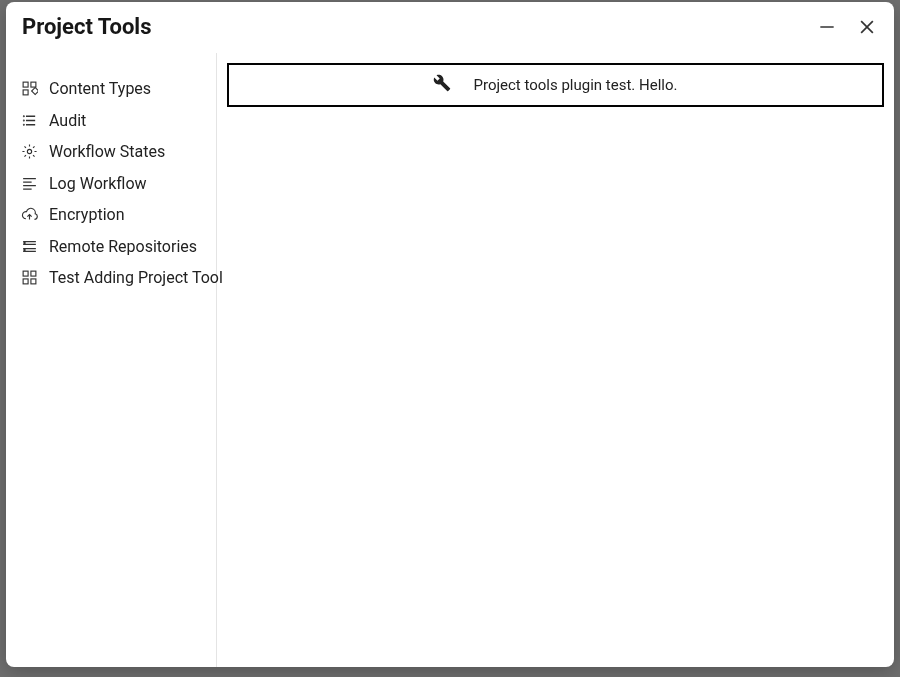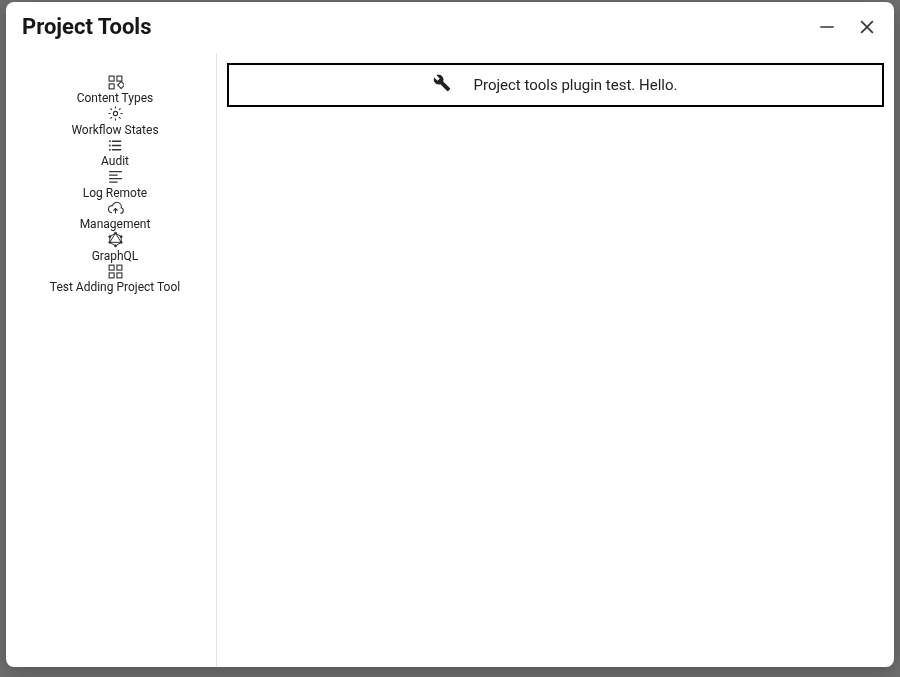--- a/index.html
+++ b/index.html
@@ -62,25 +62,25 @@
     padding: 20px 0 0 14px;
   }
   .nav {
     list-style: none;
     margin: 0; padding: 0;
   }
   .nav-item {
     display: flex;
     align-items: center;
     height: 31.5px;
+    gap: 11px;
     cursor: pointer;
     color: #222;
-    font-size: 12px;
+    font-size: 16px;
     padding-right: 6px;
-    flex-direction: column;
   }
   .nav-item .icon {
     width: 18px; height: 18px;
     display: inline-flex;
     align-items: center;
     justify-content: center;
     color: #333;
     flex: 0 0 18px;
   }
   .nav-item .icon svg { width: 17px; height: 17px; }
@@ -140,81 +140,79 @@
                 <rect x="16.5" y="12" width="7" height="7" transform="rotate(45 20 15.5)"></rect>
               </svg>
             </span>
             <span class="label">Content Types</span>
           </li>
 
 
 
           <li class="nav-item">
             <span class="icon">
-              <svg viewBox="0 0 24 24" fill="none" stroke="currentColor" stroke-width="1.6">
-                <circle cx="12" cy="12" r="3"></circle>
-                <path d="M12 2v3M12 19v3M2 12h3M19 12h3M4.9 4.9l2.1 2.1M17 17l2.1 2.1M19.1 4.9 17 7M7 17l-2.1 2.1"></path>
-              </svg>
-            </span>
-            <span class="label">Workflow States</span>
-          </li>
-
-          <li class="nav-item">
-            <span class="icon">
               <svg viewBox="0 0 24 24" fill="none" stroke="currentColor" stroke-width="1.8">
                 <line x1="7" y1="6" x2="20" y2="6"></line>
                   <circle cx="4" cy="6" r="0.5" fill="currentColor"></circle>
                 <line x1="7" y1="12" x2="20" y2="12"></line>
                   <circle cx="4" cy="12" r="0.5" fill="currentColor"></circle>
                 <line x1="7" y1="18" x2="20" y2="18"></line>
                   <circle cx="4" cy="18" r="0.5" fill="currentColor"></circle>
               </svg>
             </span>
             <span class="label">Audit</span>
           </li>
 
           <li class="nav-item">
             <span class="icon">
+              <svg viewBox="0 0 24 24" fill="none" stroke="currentColor" stroke-width="1.6">
+                <circle cx="12" cy="12" r="3"></circle>
+                <path d="M12 2v3M12 19v3M2 12h3M19 12h3M4.9 4.9l2.1 2.1M17 17l2.1 2.1M19.1 4.9 17 7M7 17l-2.1 2.1"></path>
+              </svg>
+            </span>
+            <span class="label">Workflow States</span>
+          </li>
+
+          <li class="nav-item">
+            <span class="icon">
               <svg viewBox="0 0 24 24" fill="none" stroke="currentColor" stroke-width="1.8">
                 <line x1="3" y1="5" x2="21" y2="5"></line>
                 <line x1="3" y1="10" x2="15" y2="10"></line>
                 <line x1="3" y1="15" x2="21" y2="15"></line>
                 <line x1="3" y1="20" x2="15" y2="20"></line>
               </svg>
             </span>
-            <span class="label">Log Remote</span>
+            <span class="label">Log Workflow</span>
           </li>
 
           <li class="nav-item">
             <span class="icon">
               <svg viewBox="0 0 24 24" fill="none" stroke="currentColor" stroke-width="1.6">
                 <path d="M7 18a5 5 0 1 1 .8-9.94A6 6 0 0 1 20 11a4 4 0 0 1-1 7.87"></path>
                 <path d="M12 12v7"></path>
                   <path d="M9 15l3-3 3 3"></path>
               </svg>
             </span>
-            <span class="label">Management</span>
-          </li>
-
-
-          <li class="nav-item">
-            <span class="icon">
-              <svg viewBox="0 0 24 24" fill="none" stroke="currentColor" stroke-width="1.4">
-                <polygon points="12,3 20,8 20,16 12,21 4,16 4,8"></polygon>
-                <path d="M12 3l8 13M12 3 4 16M4 16h16"></path>
-                <circle cx="12" cy="3" r="1.4" fill="currentColor"></circle>
-                <circle cx="20" cy="8" r="1.4" fill="currentColor"></circle>
-                <circle cx="20" cy="16" r="1.4" fill="currentColor"></circle>
-                <circle cx="12" cy="21" r="1.4" fill="currentColor"></circle>
-                <circle cx="4" cy="16" r="1.4" fill="currentColor"></circle>
-                <circle cx="4" cy="8" r="1.4" fill="currentColor"></circle>
-              </svg>
-            </span>
-            <span class="label">GraphQL</span>
-          </li>
+            <span class="label">Encryption</span>
+          </li>
+
+          <li class="nav-item">
+            <span class="icon">
+              <svg viewBox="0 0 24 24" fill="none" stroke="currentColor" stroke-width="1.8">
+                <line x1="3" y1="5" x2="21" y2="5"></line>
+                <line x1="3" y1="9" x2="21" y2="9"></line>
+                <line x1="3" y1="15" x2="21" y2="15"></line>
+                <line x1="3" y1="19" x2="21" y2="19"></line>
+                <circle cx="5" cy="7" r="0.8" fill="currentColor"></circle>
+                <circle cx="5" cy="17" r="0.8" fill="currentColor"></circle>
+              </svg>
+            </span>
+            <span class="label">Remote Repositories</span>
+          </li>
+
 
 
           <li class="nav-item">
             <span class="icon">
               <svg viewBox="0 0 24 24" fill="none" stroke="currentColor" stroke-width="1.6">
                 <rect x="3" y="3" width="7" height="7"></rect>
                 <rect x="14" y="3" width="7" height="7"></rect>
                 <rect x="3" y="14" width="7" height="7"></rect>
                 <rect x="14" y="14" width="7" height="7"></rect>
               </svg>

